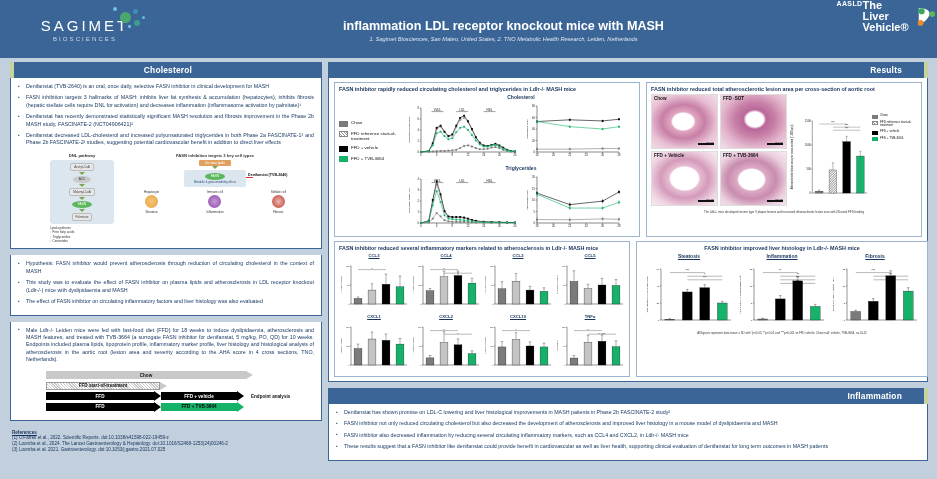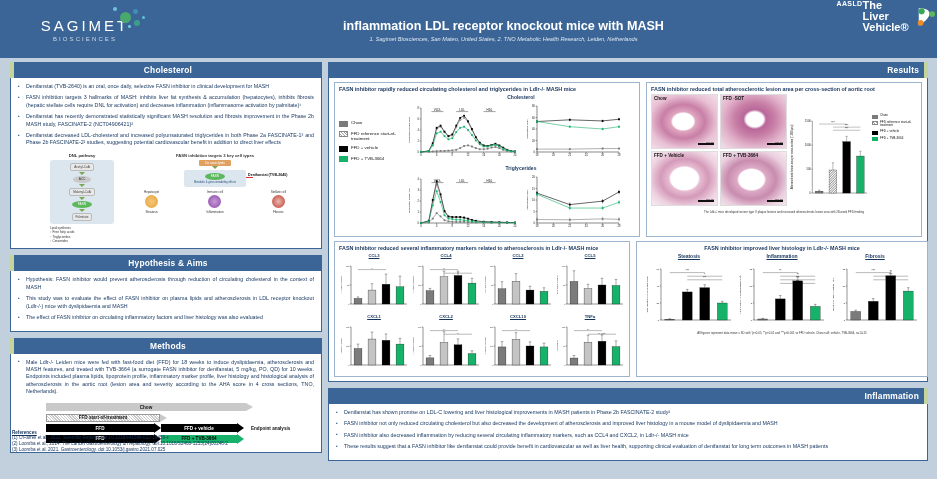--- a/index.html
+++ b/index.html
@@ -34,21 +34,21 @@
 
   
   .col-left  { position: absolute; left: 10px;  top: 62px; width: 312px; }
   .col-right { position: absolute; left: 328px; top: 62px; width: 600px; }
 
   .sec-head {
     background: #3a6596; color: #fff; font-size: 8.4px; font-weight: bold;
     text-align: center; padding: 3px 0 3px 0; letter-spacing: .2px;
     border-left: 4px solid #c4d49b;
   }
-  .sec-head.right { text-align: right; padding-right: 5px; border-left: none; border-right: 4px solid #c4d49b;}
+  .sec-head.right { text-align: right; padding-right: 22px; border-left: none; border-right: 4px solid #c4d49b;}
   .sec-body {
     background: #ffffff; border: 1px solid #3a6596; border-top: none;
     padding: 5px 7px; color: #16335c;
   }
   ul.bul { list-style: none; }
   ul.bul > li {
     position: relative; padding-left: 8px; margin-bottom: 4px;
     font-size: 5.3px; line-height: 7.4px; color:#1a3a63; text-align: justify;
   }
   ul.bul > li:before {
@@ -236,32 +236,30 @@
               <span class="cell-circ" style="background:radial-gradient(circle,#e8b9b4,#c0392b)"></span>
               <span class="cell-name">Fibrosis</span>
             </div>
           </div>
         </div>
       </div>
     </div>
 
     <div class="gap"></div>
 
-    <div class="sec-head">Hypothesis &amp; Aims</div>
     <div class="sec-body">
       <ul class="bul">
         <li>Hypothesis: FASN inhibitor would prevent atherosclerosis through reduction of circulating cholesterol in the context of MASH</li>
         <li>This study was to evaluate the effect of FASN inhibitor on plasma lipids and atherosclerosis in LDL receptor knockout (Ldlr-/-) mice with dyslipidaemia and MASH</li>
         <li>The effect of FASN inhibitor on circulating inflammatory factors and liver histology was also evaluated</li>
       </ul>
     </div>
 
     <div class="gap"></div>
 
-    <div class="sec-head">Methods</div>
     <div class="sec-body">
       <ul class="bul">
         <li>Male Ldlr-/- Leiden mice were fed with fast-food diet (FFD) for 18 weeks to induce dyslipidaemia, atherosclerosis and MASH features, and treated with TVB-3664 (a surrogate FASN inhibitor for denifanstat, 5 mg/kg, PO, QD) for 10 weeks. Endpoints included plasma lipids, lipoprotein profile, inflammatory marker profile, liver histology and histological analysis of atherosclerosis in the aortic root (lesion area and severity according to the AHA score in 4 cross sections, TNO, Netherlands).</li>
       </ul>
       <div class="timeline">
         <div class="tl-row">
           <div class="bar bar-chow" style="width:200px;margin-left:18px">Chow</div>
           <div style="width:0;height:0;border-top:4px solid transparent;border-bottom:4px solid transparent;border-left:7px solid #c9c9c9"></div>
         </div>
         <div class="tl-row">

